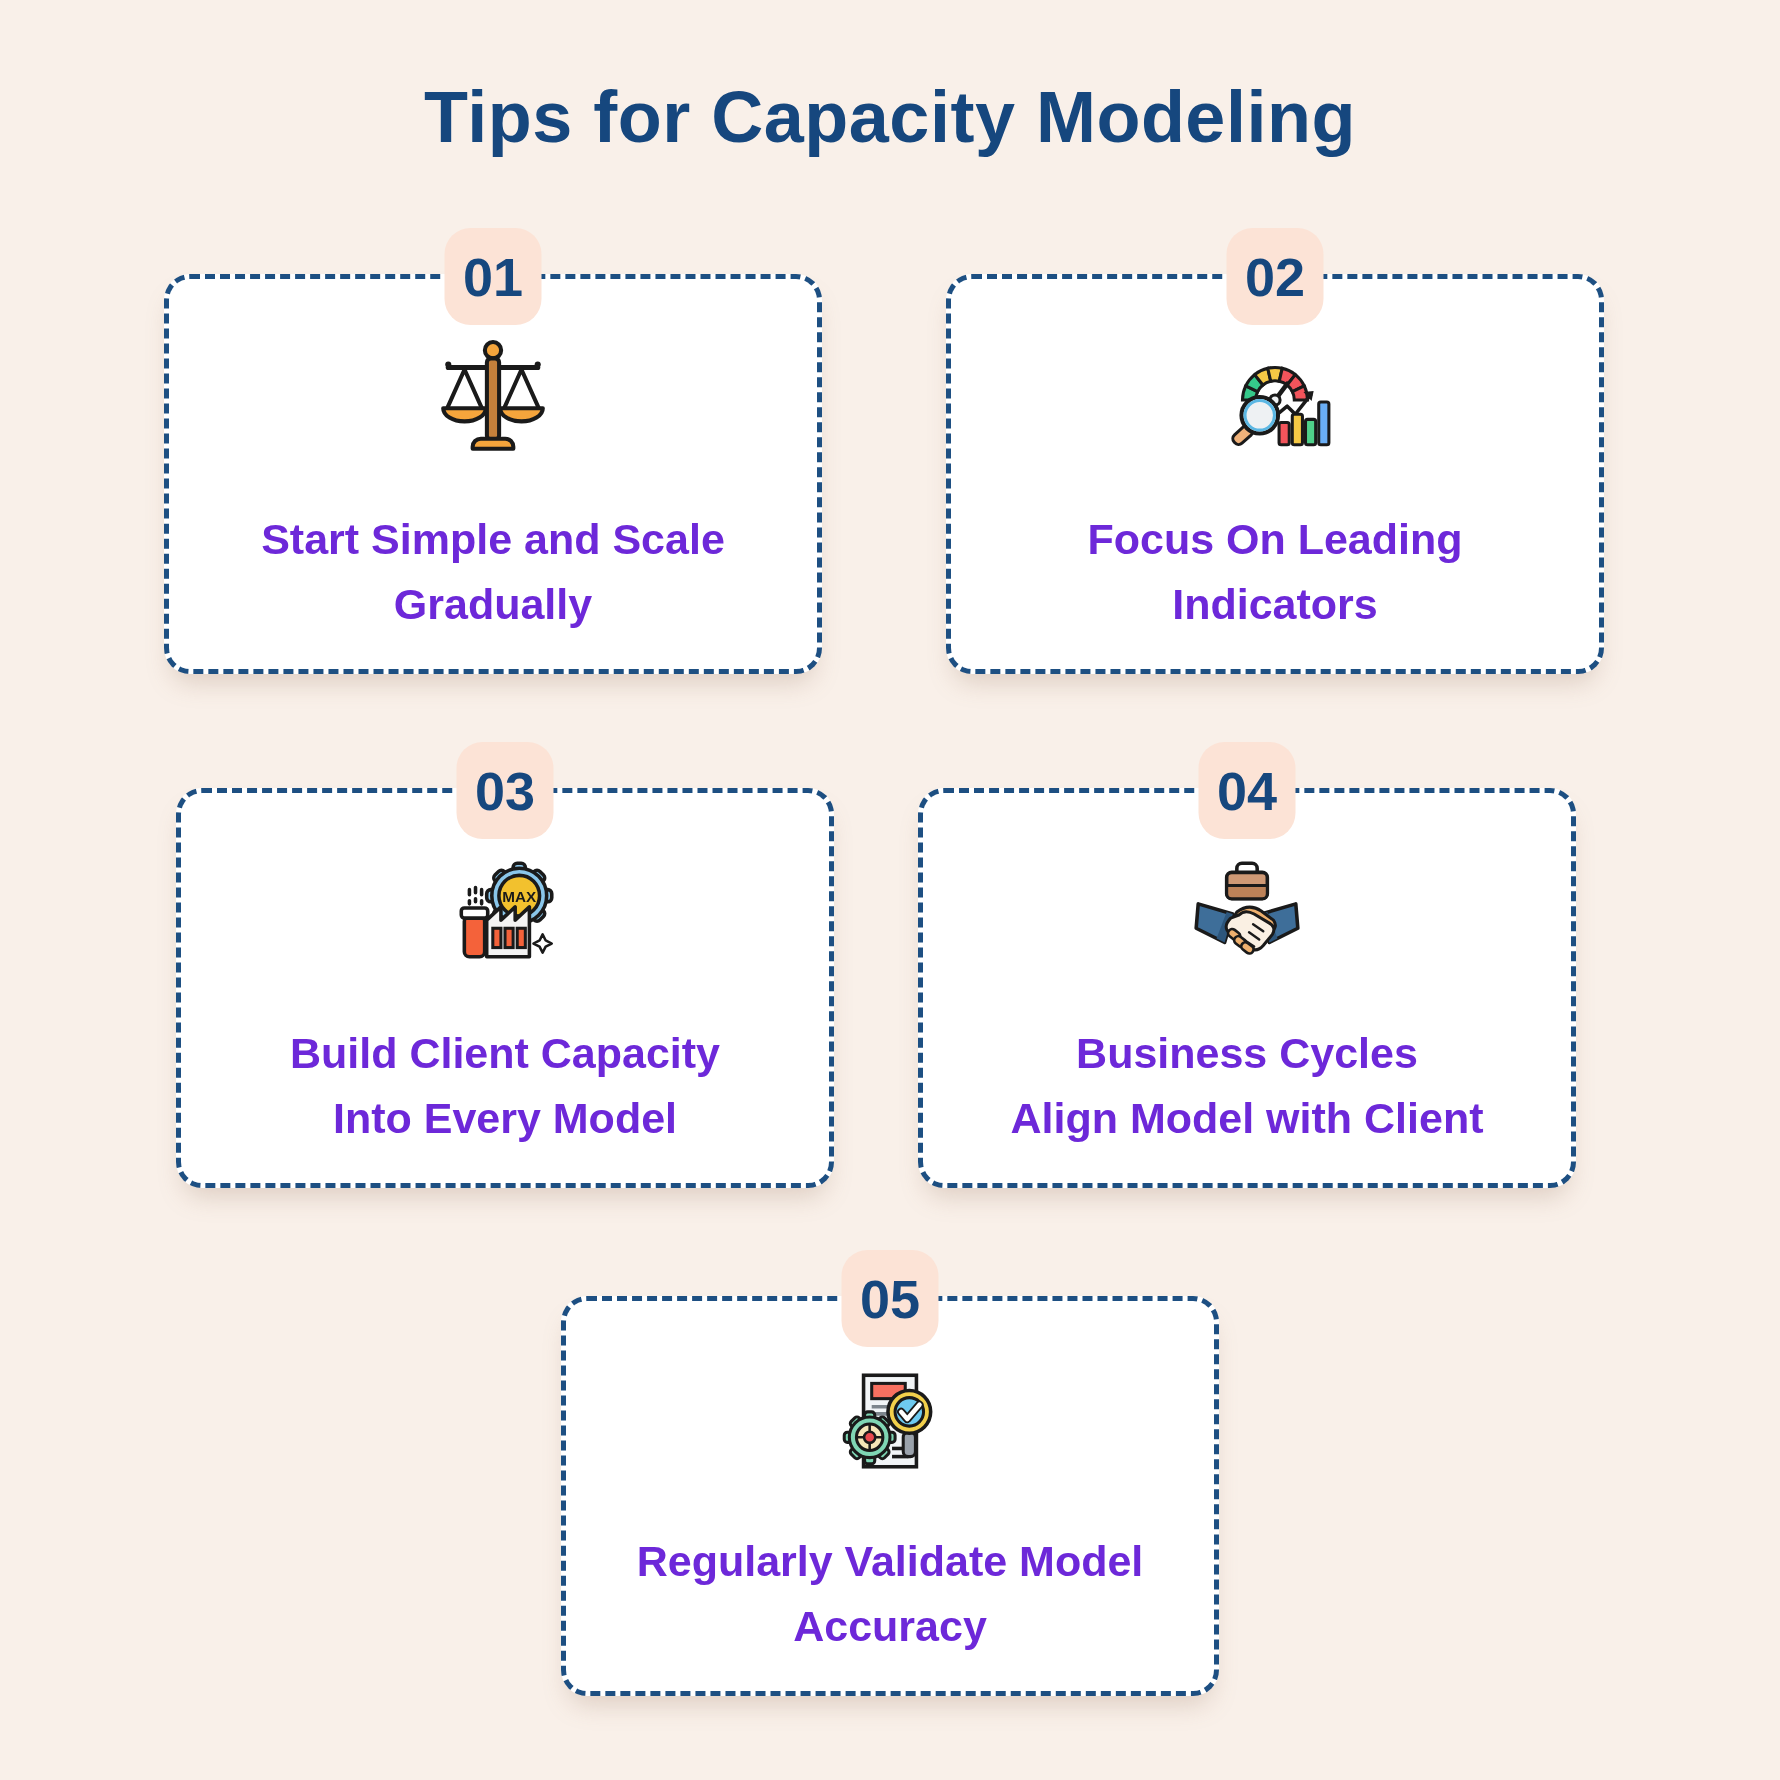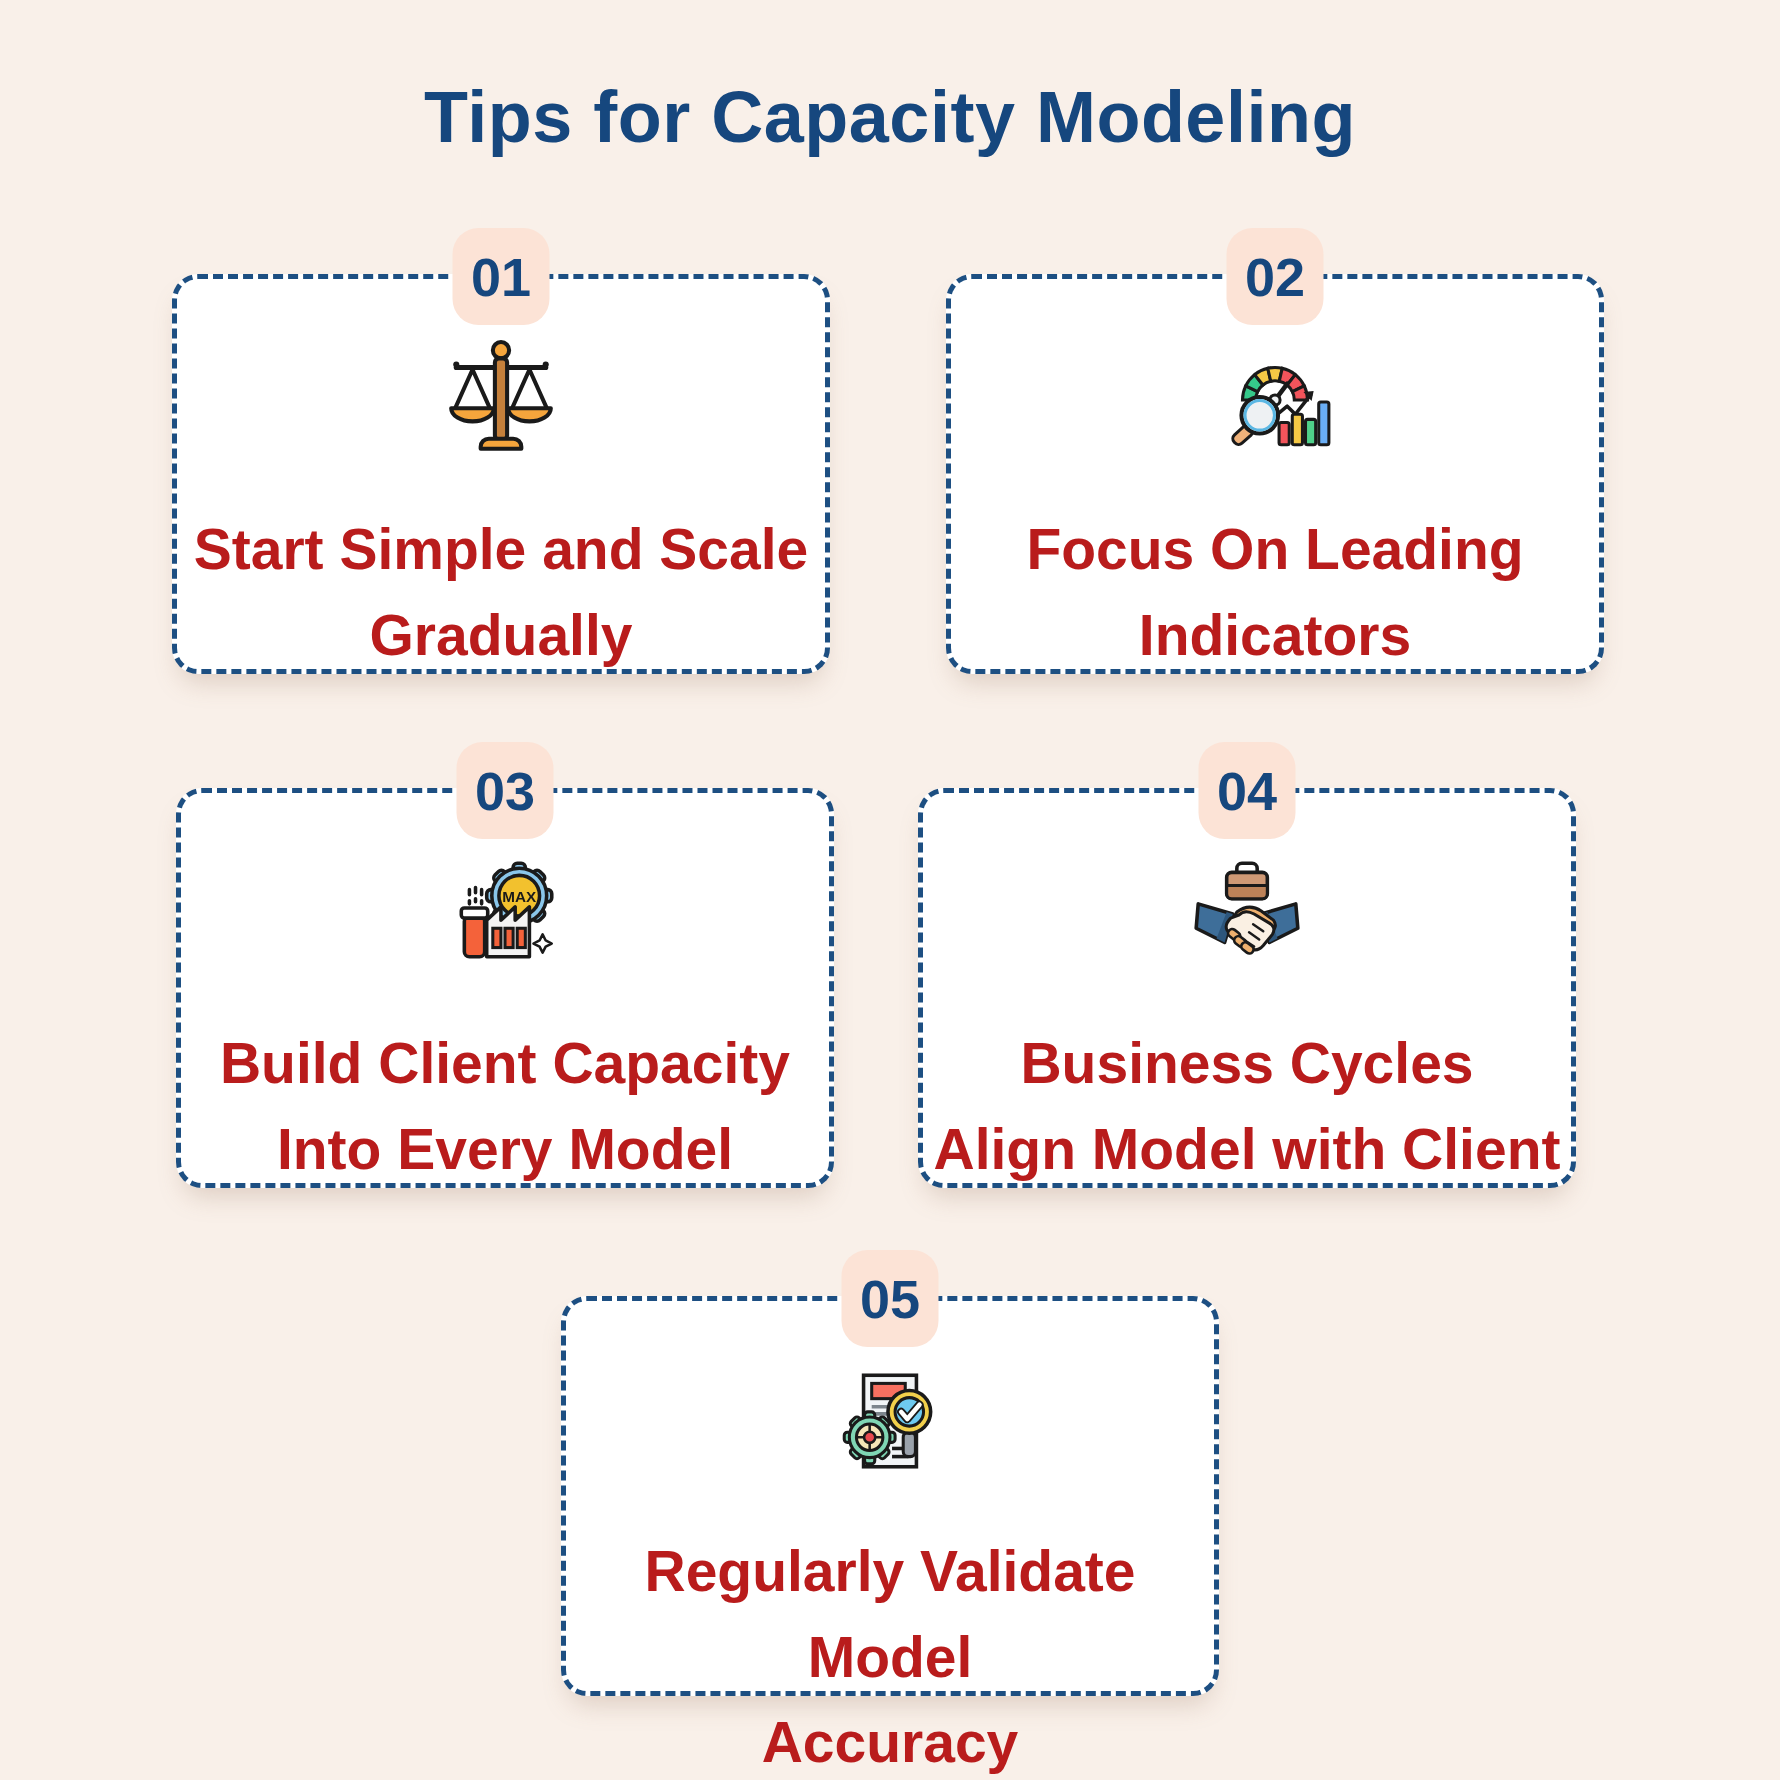--- a/index.html
+++ b/index.html
@@ -29,25 +29,25 @@
     display:flex;align-items:center;justify-content:center;
     font-size:54px;font-weight:bold;color:#16477e;z-index:3;
   }
   .icon-wrap{
     position:absolute;top:58px;left:50%;transform:translateX(-50%);
     width:122px;height:122px;z-index:1;text-align:center;
   }
   .icon-wrap svg{width:100%;height:100%;display:block;}
   .label{
     position:absolute;top:228px;left:0;width:100%;
-    text-align:center;font-size:57px;line-height:1.5;
-    color:#b91c1c;font-weight:600;
+    text-align:center;font-size:43px;line-height:1.5;
+    color:#6d28d9;font-weight:600;
   }
   .label span{display:block;}
-  .c1{left:172px;top:274px;padding-left:36px;}
+  .c1{left:164px;top:274px;padding-left:36px;}
   .c2{left:946px;top:274px;}
   .c3{left:176px;top:788px;}
   .c4{left:918px;top:788px;}
   .c5{left:561px;top:1296px;}
 </style>
 </head>
 <body>
 
 <div class="canvas">
 

